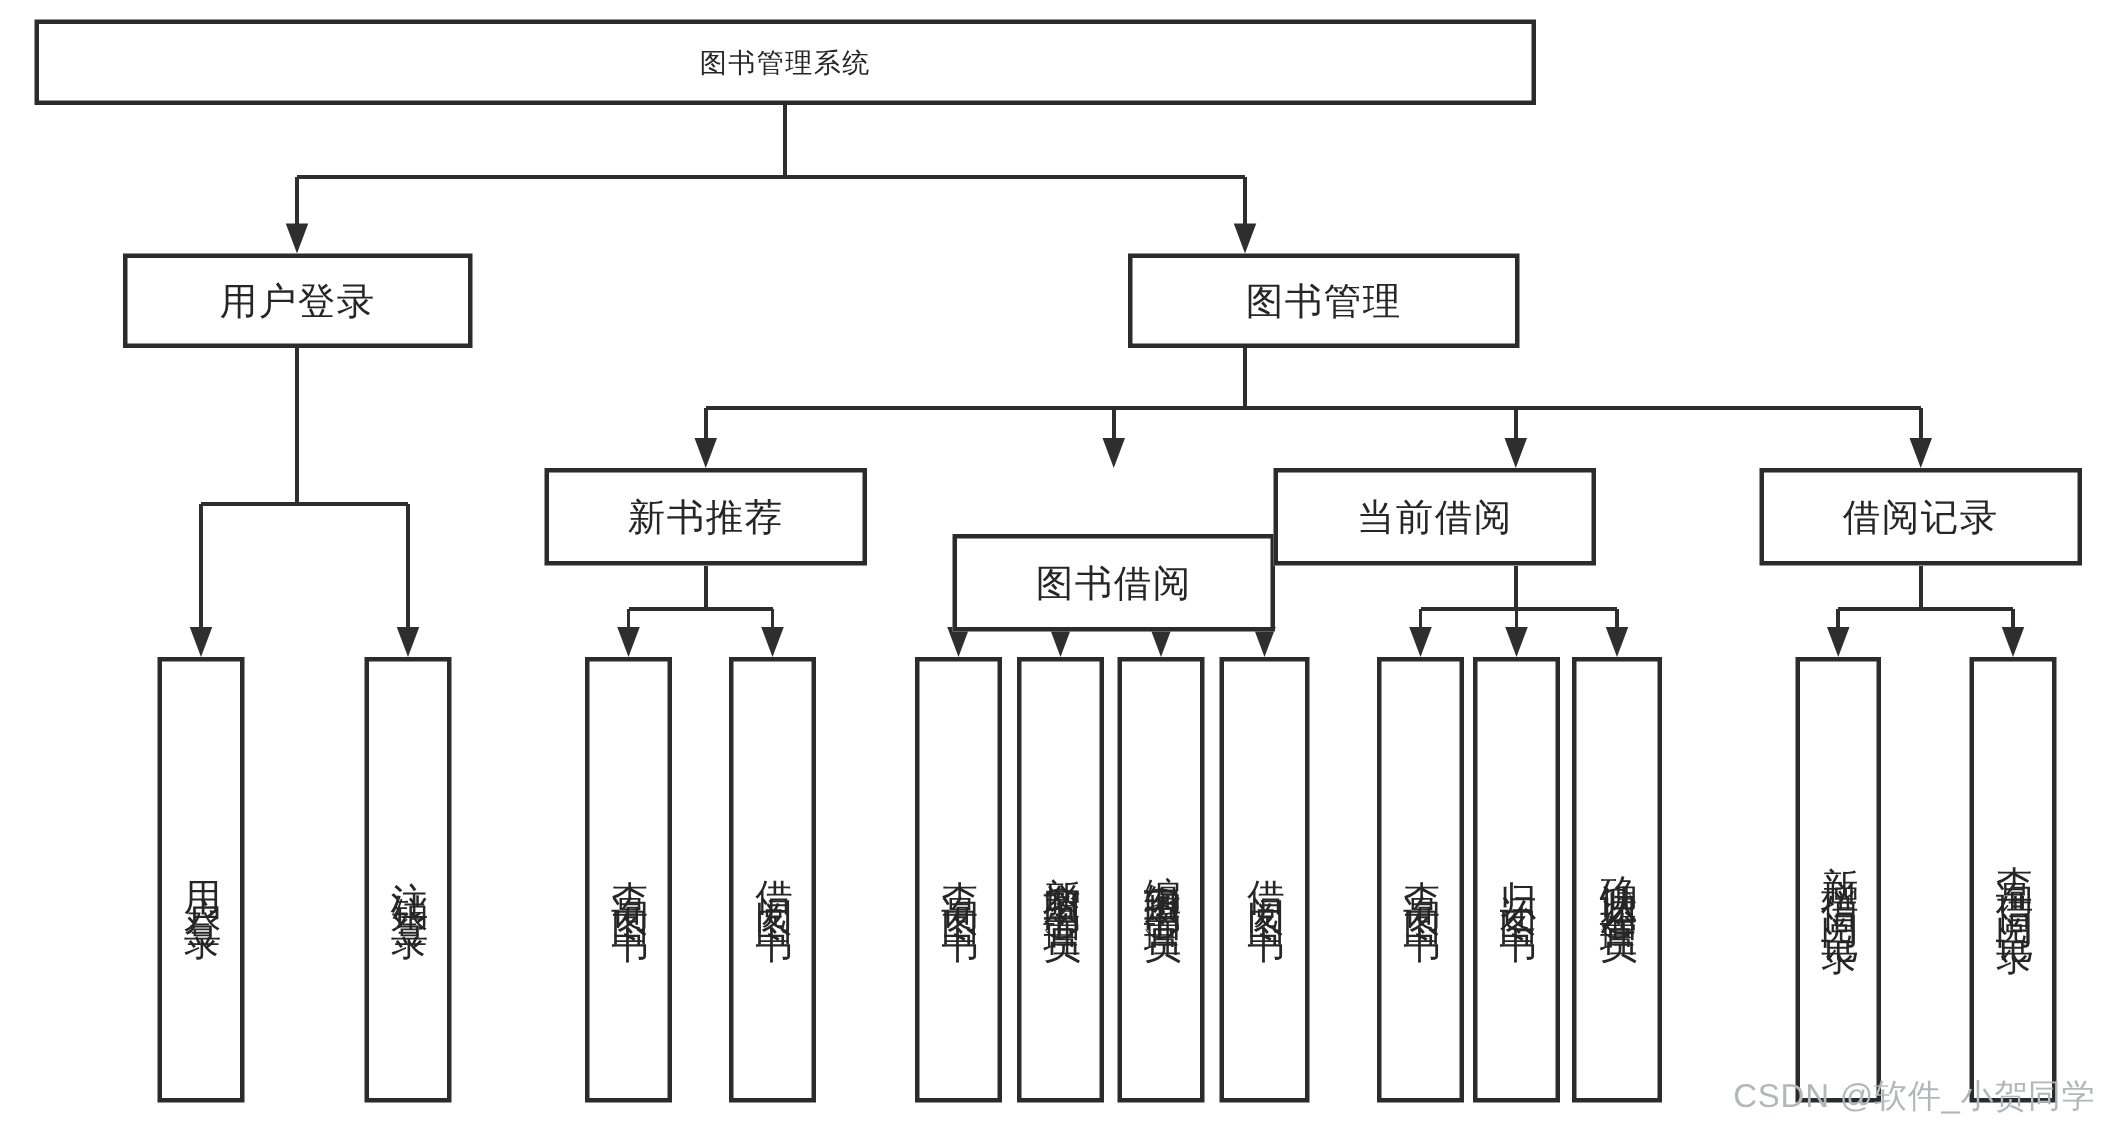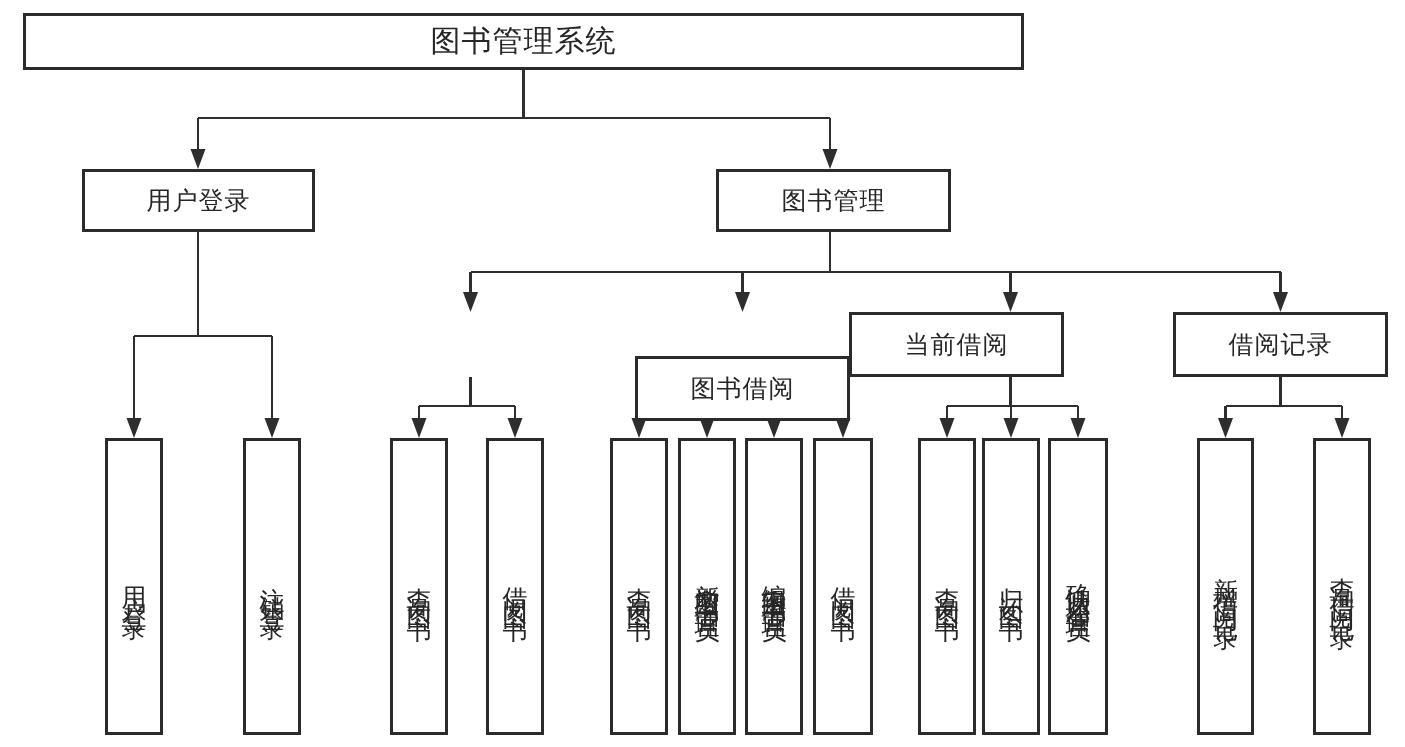--- a/index.html
+++ b/index.html
@@ -16,21 +16,21 @@
   }
   svg.wires{position:absolute;left:0;top:0;width:1405px;height:747px;z-index:1;}
   svg.wires path.wire{fill:none;stroke:var(--connector);stroke-width:2.5;shape-rendering:crispEdges;}
   svg.wires path.arrow{fill:var(--connector);stroke:none;}
   .box{
     position:absolute;box-sizing:border-box;border:3px solid var(--box-border);
     background:#fff;display:flex;align-items:center;justify-content:center;
     color:var(--text);z-index:2;
   }
   .h-label{font-size:25px;letter-spacing:1px;}
-  .title{font-size:30px;}
+  .title{font-size:18px;}
   .v-label{
     writing-mode:vertical-rl;text-orientation:mixed;
     font-size:25px;letter-spacing:10px;line-height:1;
   }
   .v-label.dense{letter-spacing:5px;}
   .watermark{
     position:absolute;right:8px;top:716px;z-index:5;
     font-size:22px;color:var(--watermark);letter-spacing:0.5px;white-space:nowrap;
   }
 </style>
@@ -85,22 +85,23 @@
     <g>
       <path class="wire" d="M1280.5 377 V406 M1225.5 406 H1342 M1225.5 406 V420 M1342 406 V420"></path>
       <path class="arrow" d="M1218 418 H1233 L1225.5 438 Z"></path>
       <path class="arrow" d="M1334.5 418 H1349.5 L1342 438 Z"></path>
     </g>
   </svg>
 
   <div class="box h-label title" style="left:23px;top:13px;width:1001px;height:57px;">图书管理系统</div>
 
   <div class="box h-label" style="left:82px;top:169px;width:233px;height:63px;">用户登录</div>
-  <div class="box h-label" style="left:716px;top:169px;width:235px;height:63px;">图书管理</div>
+  <div class="box h-label" style="left:752px;top:169px;width:261px;height:63px;">图书管理</div>
 
+  <div class="box h-label" style="left:363px;top:312px;width:215px;height:65px;">新书推荐</div>
   <div class="box h-label" style="left:635px;top:312px;width:215px;height:65px;margin-top:44px;">图书借阅</div>
   <div class="box h-label" style="left:849px;top:312px;width:215px;height:65px;">当前借阅</div>
   <div class="box h-label" style="left:1173px;top:312px;width:215px;height:65px;">借阅记录</div>
 
   <div class="box v-label" style="left:105px;top:438px;width:58px;height:297px;">用户登录</div>
   <div class="box v-label" style="left:243px;top:438px;width:58px;height:297px;">注销登录</div>
 
   <div class="box v-label" style="left:390px;top:438px;width:58px;height:297px;">查询图书</div>
   <div class="box v-label" style="left:486px;top:438px;width:58px;height:297px;">借阅图书</div>
 
@@ -109,13 +110,14 @@
   <div class="box v-label dense" style="left:745px;top:438px;width:58px;height:297px;">编辑图书（管理员）</div>
   <div class="box v-label" style="left:813px;top:438px;width:60px;height:297px;">借阅图书</div>
 
   <div class="box v-label" style="left:918px;top:438px;width:58px;height:297px;">查询图书</div>
   <div class="box v-label" style="left:982px;top:438px;width:58px;height:297px;">归还图书</div>
   <div class="box v-label dense" style="left:1048px;top:438px;width:60px;height:297px;">确认归还（管理员）</div>
 
   <div class="box v-label" style="left:1197px;top:438px;width:57px;height:297px;">新增借阅记录</div>
   <div class="box v-label" style="left:1313px;top:438px;width:58px;height:297px;">查询借阅记录</div>
 
+  <div class="watermark">CSDN @软件_小贺同学</div>
 </div>
 
 </body></html>

